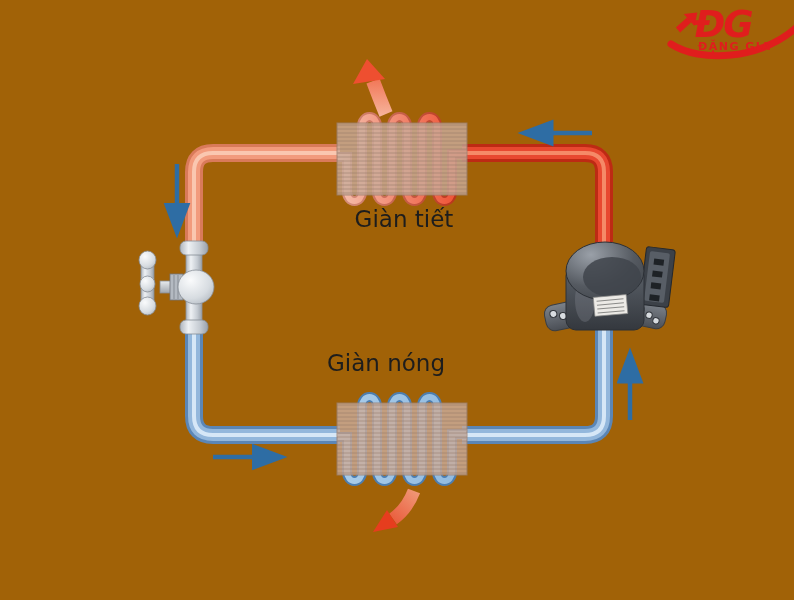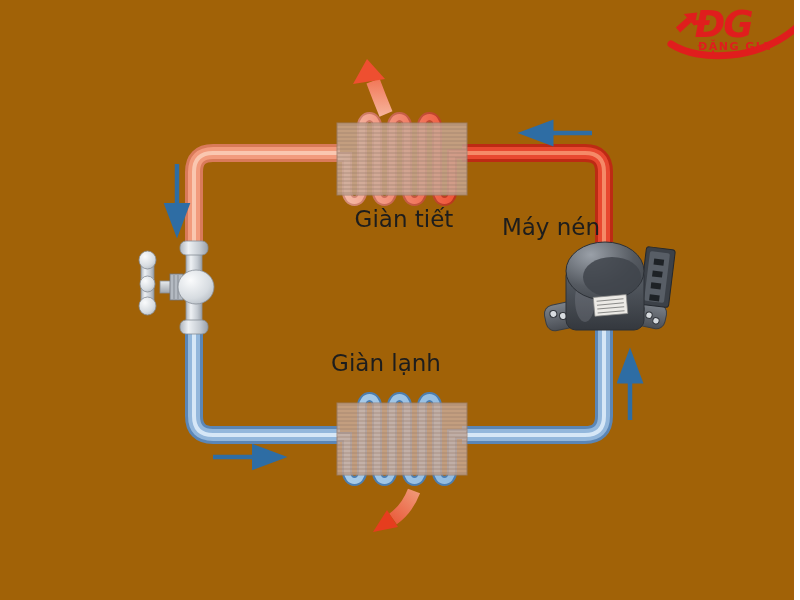--- a/index.html
+++ b/index.html
@@ -185,18 +185,17 @@
       <rect x="0" y="-3.2" width="15" height="6.4"></rect>
       <polygon points="15,-8 26,0 15,8"></polygon>
     </g>
     <text x="694" y="37" font-size="37" font-weight="bold" font-style="italic" fill="#e01d1d" letter-spacing="-2" font-family="DejaVu Sans, Liberation Sans, sans-serif">ĐG</text>
     <text x="698" y="50" font-size="11" font-weight="bold" letter-spacing="1.5" fill="#e01d1d" font-family="DejaVu Sans, Liberation Sans, sans-serif">ĐẶNG GIA</text>
   </g>
 </svg>
 
 <div class="lbl center" style="left:338px;top:206px;width:132px;">Giàn tiết</div>
 
-<div class="lbl center" style="left:498px;top:214px;width:106px;">Máy nén</div>
-
-
-<div class="lbl center" style="left:326px;top:350px;width:120px;">Giàn lạnh</div>
+
+
+<div class="lbl center" style="left:326px;top:350px;width:120px;">Giàn nóng</div>
 
 </div>
 
 </body></html>

